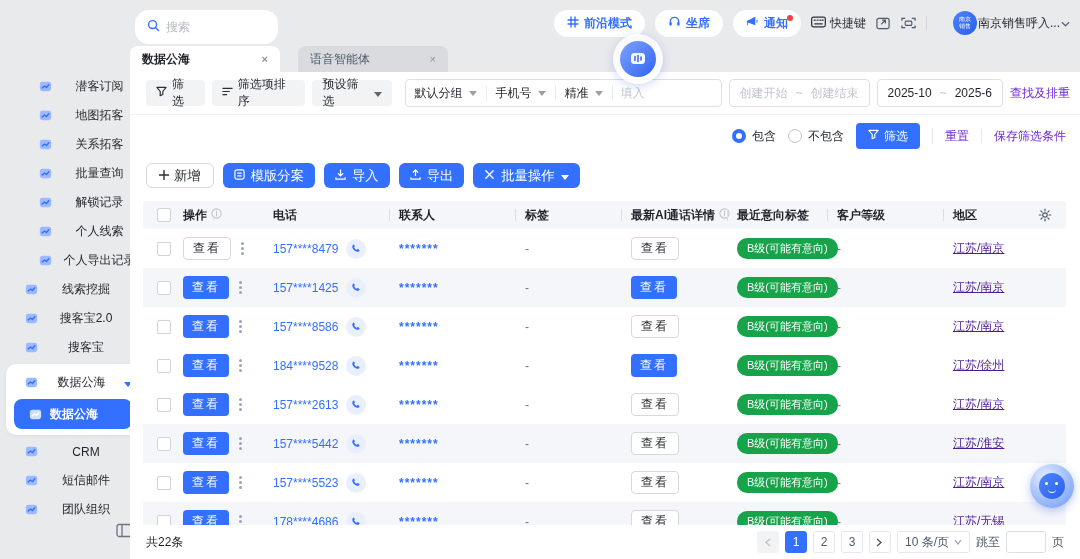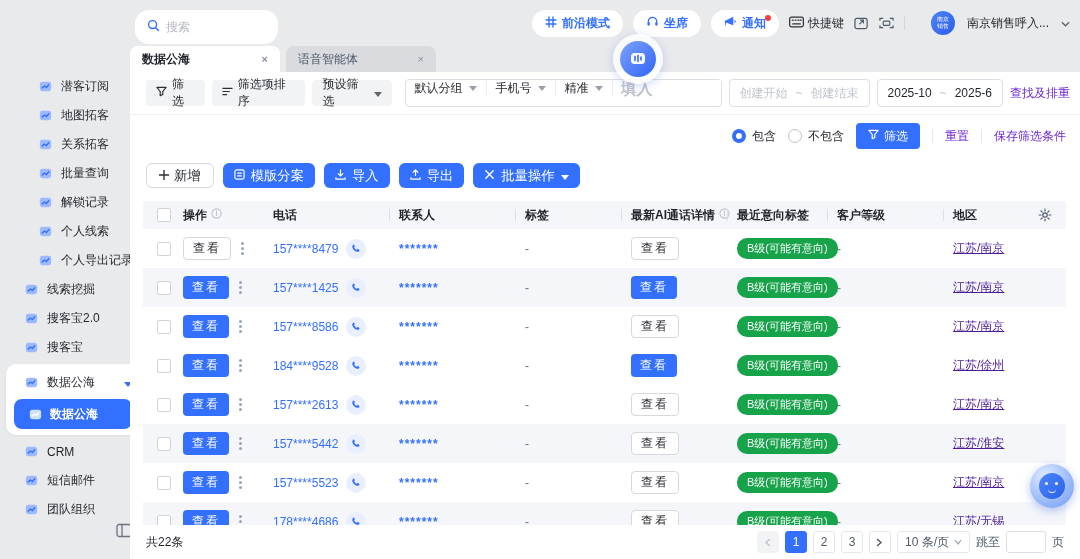--- a/index.html
+++ b/index.html
@@ -10,48 +10,48 @@
   .topbar { position:absolute; top:0; left:0; right:0; height:46px; }
   .searchbox { position:absolute; left:135px; top:10px; width:143px; height:34px; background:#fff; border-radius:14px; display:flex; align-items:center; gap:6px; padding:0 12px; }
   .searchbox .ph { color:#b6babf; }
   .top-right { position:absolute; right:10px; top:9px; height:28px; display:flex; align-items:center; gap:10px; }
   .pill { background:#fff; border-radius:14px; height:27px; display:flex; align-items:center; gap:5px; padding:0 13px; color:#3370ff; font-weight:600; position:relative; cursor:pointer;justify-content:space-between; }
   .pill .dot { position:absolute; top:5px; right:8px; width:6px; height:6px; border-radius:50%; background:#f53f3f; }
   .plainbtn { display:flex; align-items:center; gap:4px; color:#2b2f36; cursor:pointer; }
   .iconbtn { display:flex; align-items:center; cursor:pointer; color:#4e5969; }
   .vdiv { width:1px; height:14px; background:#d4d6da; }
   .avatar { width:24px; height:24px; border-radius:50%; background:linear-gradient(135deg,#4d82ff,#2b5fe8); color:#fff; font-size:6px; line-height:7px; display:flex; align-items:center; justify-content:center; text-align:center; }
-  .username { display:flex; align-items:center; gap:12px; cursor:pointer;padding-left:16px; }
+  .username { display:flex; align-items:center; gap:1px; cursor:pointer;padding-left:16px; }
 
   
   .tabbar { position:absolute; top:46px; left:130px; right:0; height:26px; display:flex; }
   .tab { width:150px; height:26px; display:flex; align-items:center; justify-content:space-between; padding:0 12px; border-radius:8px 8px 0 0; cursor:pointer; }
   .tab.active { background:#fff; font-weight:700; }
-  .tab.inactive { background:#d9dbdf; color:#4e5969; margin-left:6px; }
+  .tab.inactive { background:#d9dbdf; color:#4e5969; margin-left:18px; }
   .tab .x { color:#8a94a0; font-size:11px; }
 
   
-  .sidebar { position:absolute; top:46px; left:0; width:146px; bottom:8px; padding-top:26px; }
+  .sidebar { position:absolute; top:46px; left:0; width:146px; bottom:8px; padding-top:26px;text-align:center; }
   .side-item { height:29px; display:flex; align-items:center; gap:8px; padding-left:24px; padding-right:8px; cursor:pointer; font-weight:500; }
   .side-item.indent { padding-left:38px; }
   .side-item .lbl { flex:1; white-space:nowrap; overflow:hidden; }
   .side-group-card { background:#fff; border-radius:10px; margin:2px 6px; padding:4px 0 6px 0; box-shadow:0 1px 4px rgba(0,0,0,.05); }
   .side-group-card .side-item { padding-left:18px; }
   .side-active { height:30px; margin:2px 8px 0 8px; background:#3370ff; border-radius:8px; color:#fff; display:flex; align-items:center; gap:7px; padding-left:14px; font-weight:600; cursor:pointer; }
   .collapse-btn { position:absolute; bottom:10px; right:14px; color:#6b7280; cursor:pointer; }
 
   
   .content { position:absolute; top:72px; left:130px; right:0; bottom:0; background:#fff; overflow:hidden; }
 
   .frow1 { display:flex; align-items:center; gap:7px; padding:7px 10px 7px 16px; border-bottom:1px solid #eef1f6; }
   .btn-light { background:#f2f3f5; border-radius:4px; height:26px; display:flex; align-items:center; gap:5px; padding:0 10px; cursor:pointer; color:#1f2329; }
-  .sel-group { display:flex; align-items:flex-start; border:1px solid #dcdfe6; border-radius:4px; height:28px; }
+  .sel-group { display:flex; align-items:center; border:1px solid #dcdfe6; border-radius:4px; height:28px; }
   .sel-seg { display:flex; align-items:center; gap:6px; padding:0 9px; height:16px; border-right:1px solid #ebedf0; cursor:pointer; white-space:nowrap; }
   .sel-seg:last-child,.sel-seg.noline { border-right:none; }
-  .sel-input { border:none; outline:none; width:108px; padding:0 8px; font-size:16px; color:#1f2329; font-family:inherit;font-weight:bold; }
+  .sel-input { border:none; outline:none; width:108px; padding:0 8px; font-size:12px; color:#1f2329; font-family:inherit; }
   .sel-input::placeholder { color:#c0c4cc; }
   .range-box { border:1px solid #dcdfe6; border-radius:4px; height:28px; display:flex; align-items:center; justify-content:center; gap:8px; padding:0 10px; white-space:nowrap; cursor:pointer; }
   .range-box .phd { color:#c0c4cc; }
   .range-box .tilde { color:#c0c4cc; }
   .bluelink { color:#6d28d9; cursor:pointer; white-space:nowrap; font-weight:500; }
 
   .frow2 { display:flex; align-items:center; justify-content:flex-end; gap:12px; padding:8px 14px 6px 0; }
   .radio { display:flex; align-items:center; gap:6px; cursor:pointer; }
   .rdot { width:14px; height:14px; border-radius:50%; border:1px solid #c0c4cc; background:#fff; }
   .rdot.on { border:4px solid #3370ff; }

